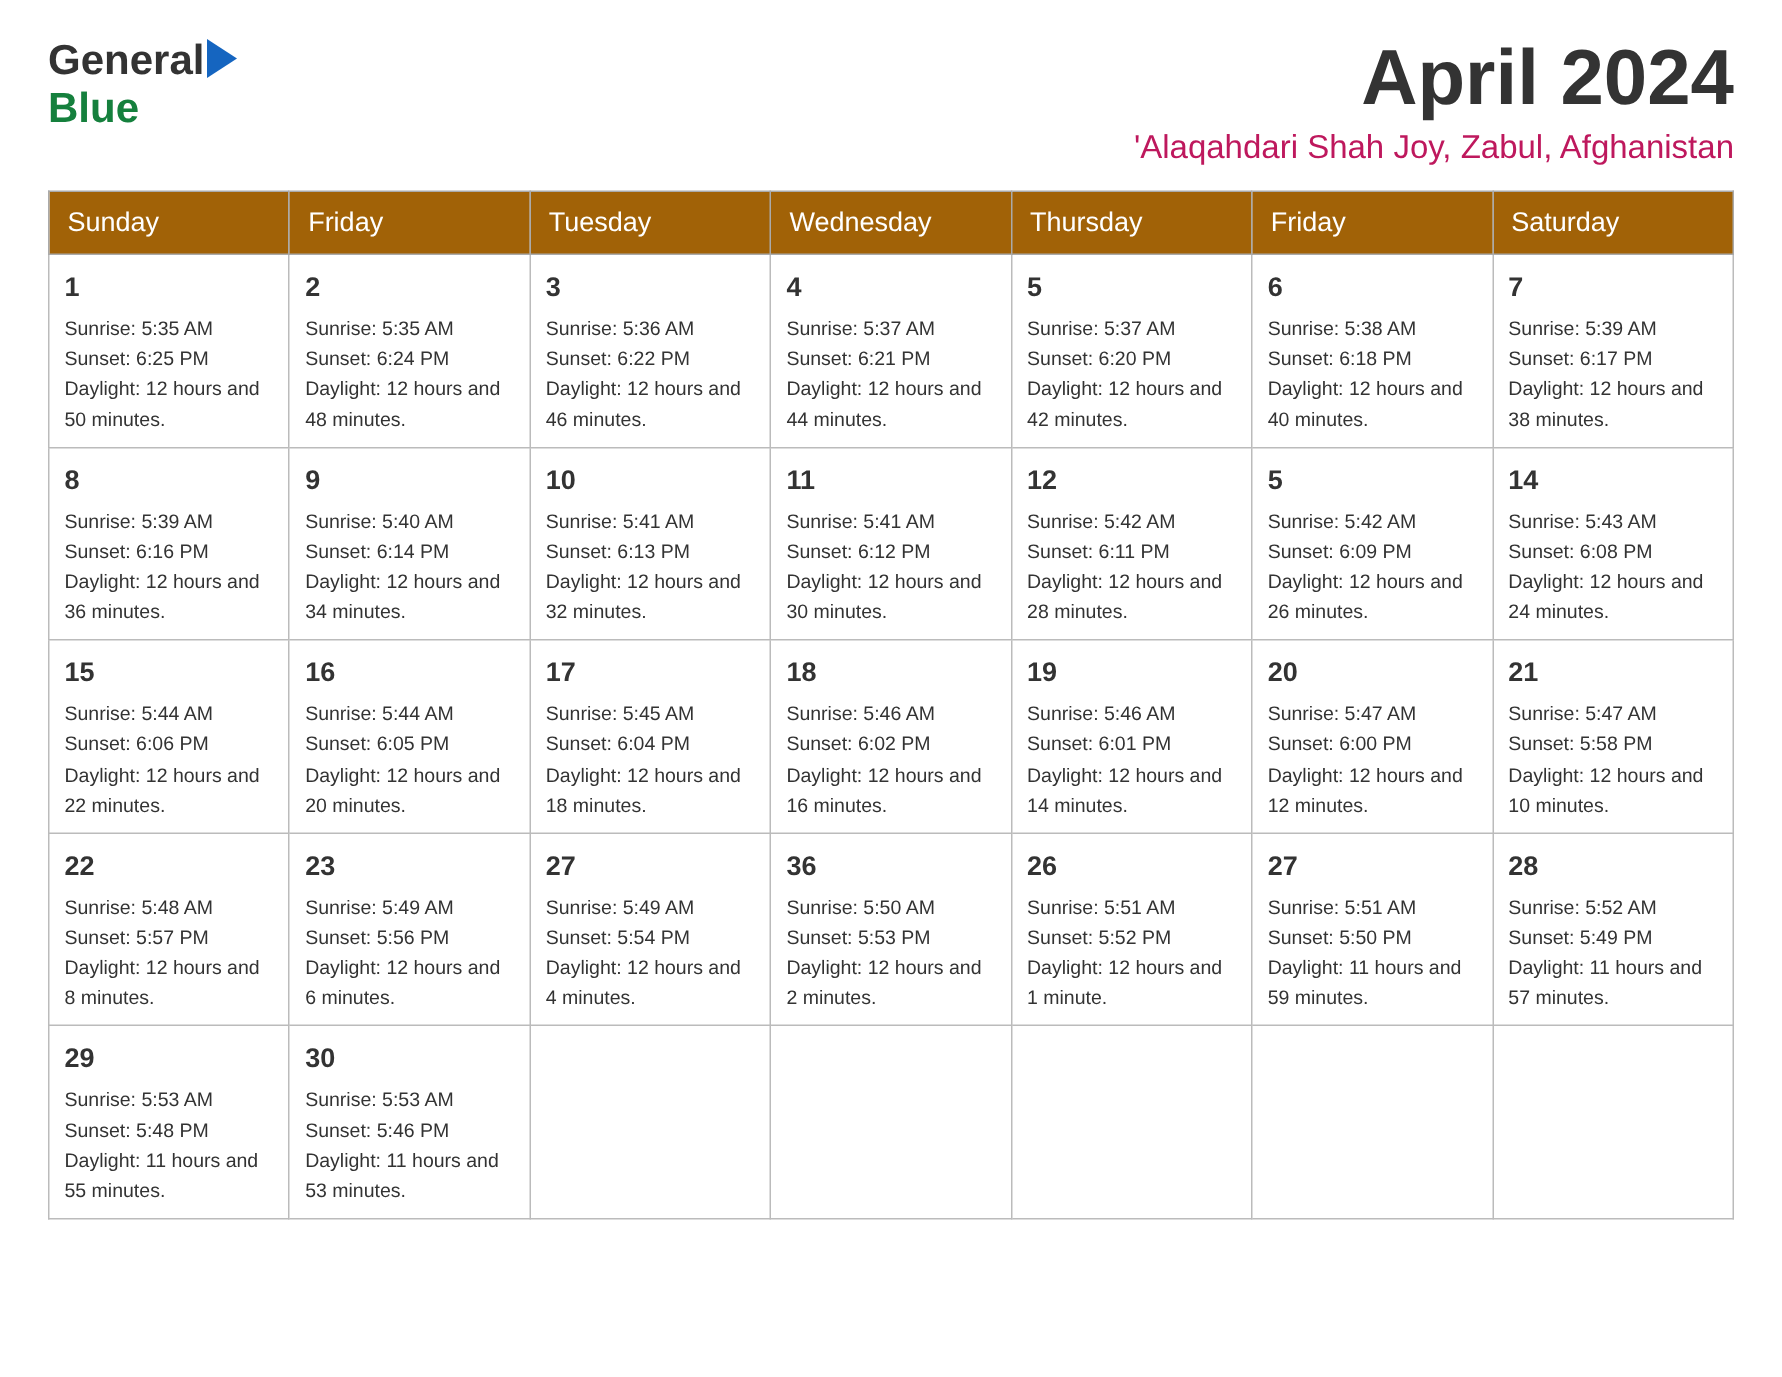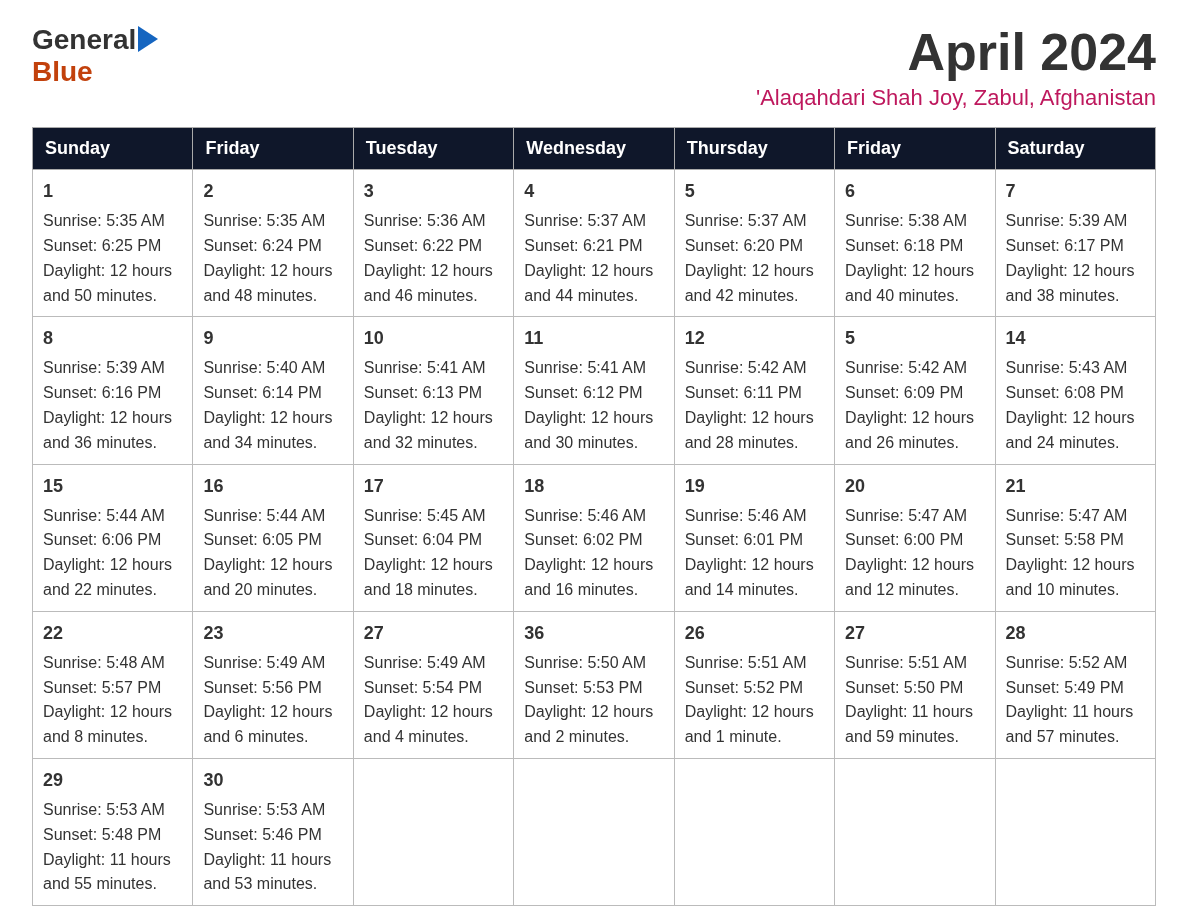--- a/index.html
+++ b/index.html
@@ -18,21 +18,21 @@
       gap: 40px;
     }
     .logo-text-general {
       font-size: 28px;
       font-weight: bold;
       color: #333;
     }
     .logo-text-blue {
       font-size: 28px;
       font-weight: bold;
-      color: #c2410c;
+      color: #15803d;
     }
     .logo-wrapper {
       display: flex;
       flex-direction: column;
     }
     .logo-line1 {
       display: flex;
       align-items: center;
     }
     .title-block {
@@ -48,24 +48,24 @@
       font-size: 22px;
       color: #be185d;
       margin-top: 4px;
     }
     .calendar {
       width: 100%;
       border-collapse: collapse;
       border: 1px solid #aaa;
     }
     .calendar th {
-      background-color: #0f172a;
+      background-color: #a16207;
       color: #fff;
       font-size: 18px;
-      font-weight: bold;
+      font-weight: normal;
       padding: 10px 12px;
       text-align: left;
       border: 1px solid #aaa;
     }
     .calendar td {
       vertical-align: top;
       padding: 8px 10px;
       border: 1px solid #bbb;
       width: 14.28%;
       min-height: 100px;
@@ -74,21 +74,21 @@
       line-height: 1.5;
     }
     .day-number {
       font-size: 18px;
       font-weight: bold;
       color: #333;
       display: block;
       margin-bottom: 4px;
     }
     .day-info {
-      font-size: 16px;
+      font-size: 13px;
       color: #333;
       line-height: 1.55;
     }
     .empty-cell {
       background: #fff;
     }
   </style>
 </head>
 <body>
 

